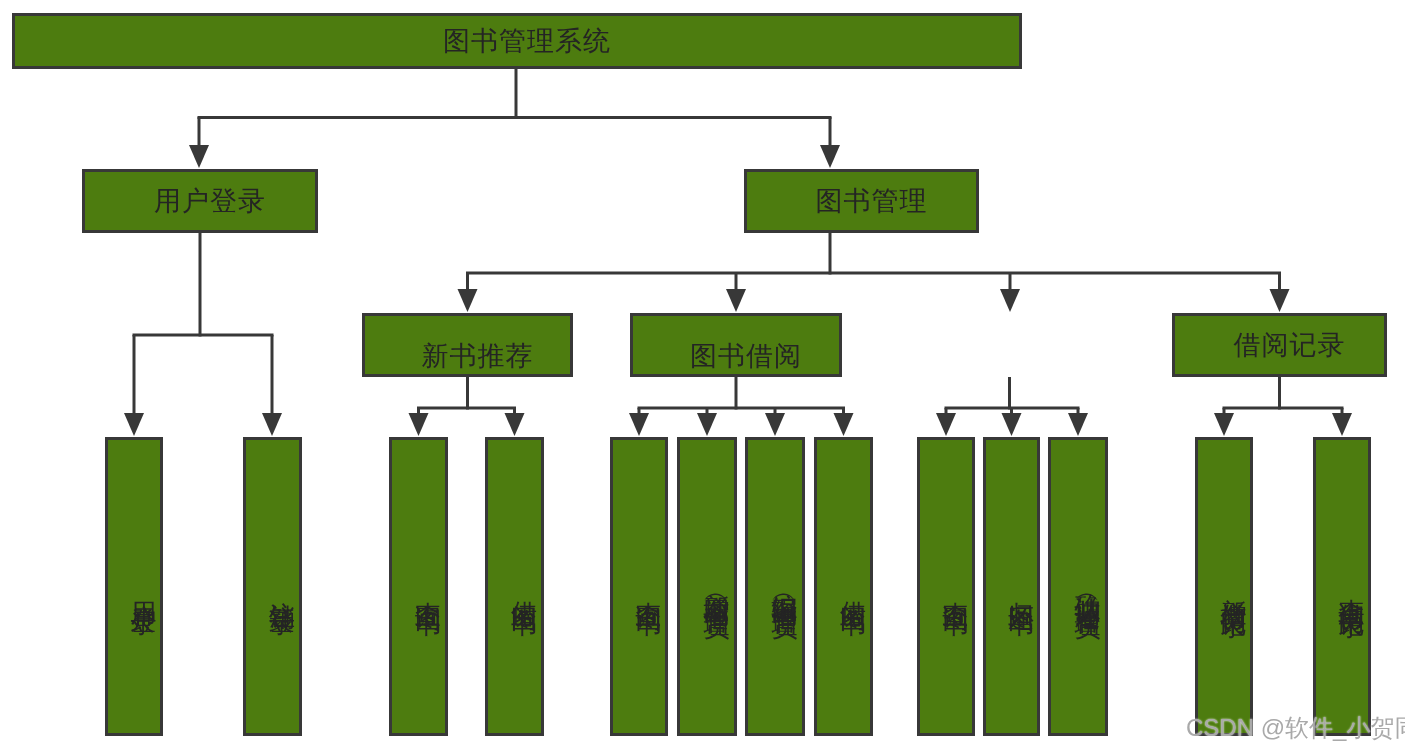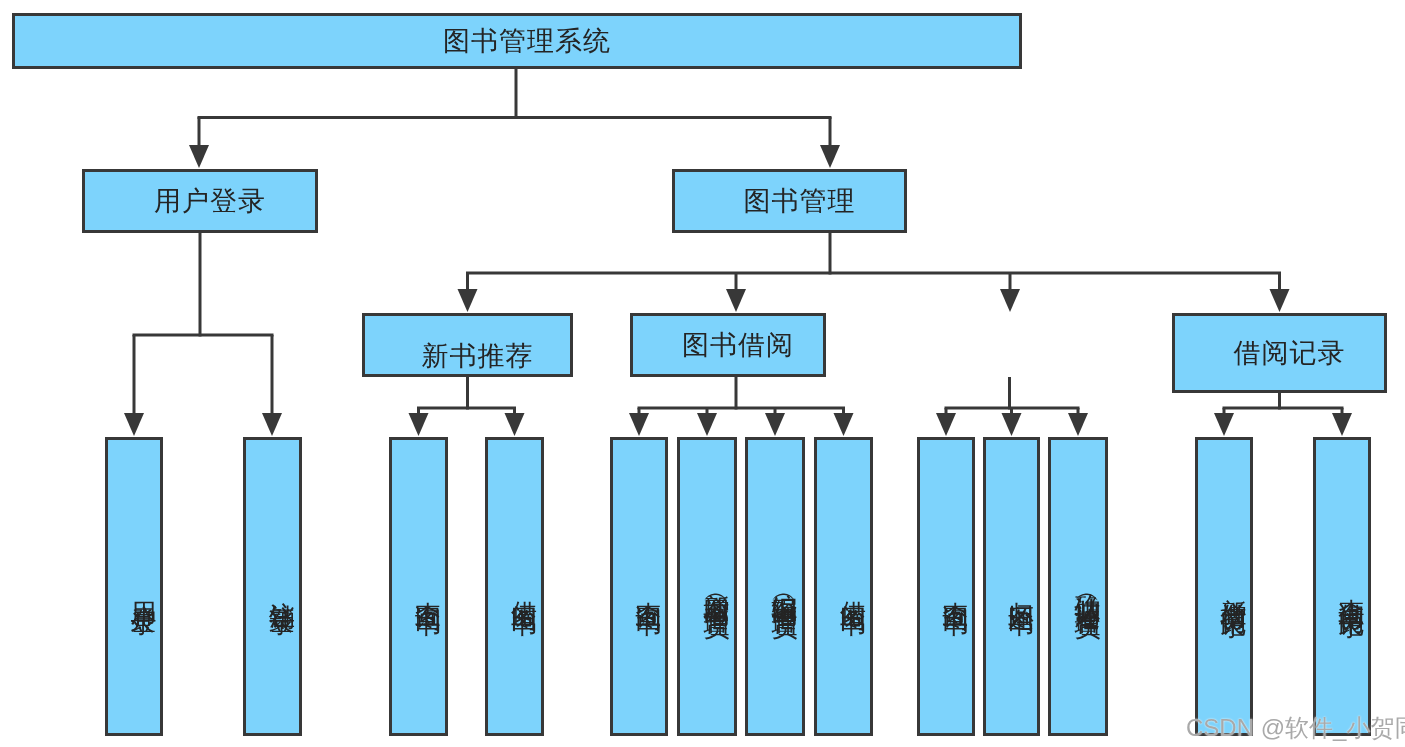--- a/index.html
+++ b/index.html
@@ -4,36 +4,36 @@
 <style>
   html,body{margin:0;padding:0;background:#ffffff;}
   .canvas{
     position:relative;width:1405px;height:747px;background:#ffffff;
     font-family:"Liberation Sans","DejaVu Sans",sans-serif;overflow:hidden;
   }
   svg.connectors{position:absolute;left:0;top:0;z-index:0;}
   svg.connectors line{stroke:#383838;stroke-width:3;}
   svg.connectors polygon{fill:#383838;}
   .box{
-    position:absolute;box-sizing:border-box;border:3px solid #383838;background:#7dd3fc;
+    position:absolute;box-sizing:border-box;border:3px solid #383838;background:#4d7c0f;
     display:flex;align-items:center;justify-content:center;color:#242424;z-index:1;padding-left:20px;
   }
   .h-label{font-size:27px;letter-spacing:1px;white-space:nowrap;}
   .leaf .v-label{
     writing-mode:vertical-rl;text-orientation:mixed;
     font-size:26px;line-height:1;letter-spacing:3px;white-space:nowrap;
   }
   
   .b-root{left:12px;top:13px;width:1010px;height:56px;}
   .b-user-login{left:82px;top:169px;width:236px;height:64px;}
-  .b-book-mgmt{left:672px;top:169px;width:235px;height:64px;}
+  .b-book-mgmt{left:744px;top:169px;width:235px;height:64px;}
   .b-new-book{left:362px;top:313px;width:211px;height:64px;align-items:flex-end;}
-  .b-book-borrow{left:630px;top:313px;width:196px;height:64px;}
+  .b-book-borrow{left:630px;top:313px;width:212px;height:64px;align-items:flex-end;}
   .b-current-borrow{left:902px;top:313px;width:215px;height:64px;}
-  .b-borrow-record{left:1172px;top:313px;width:215px;height:80px;}
+  .b-borrow-record{left:1172px;top:313px;width:215px;height:64px;}
   .leaf{top:437px;height:299px;}
   .b-l-user-login{left:105px;width:58px;}
   .b-l-logout{left:243px;width:59px;}
   .b-l-query1{left:389px;width:59px;}
   .b-l-borrow1{left:485px;width:59px;}
   .b-l-query2{left:610px;width:58px;}
   .b-l-add-book{left:677px;width:60px;}
   .b-l-edit-book{left:745px;width:60px;}
   .b-l-borrow2{left:814px;width:59px;}
   .b-l-query3{left:917px;width:58px;}

